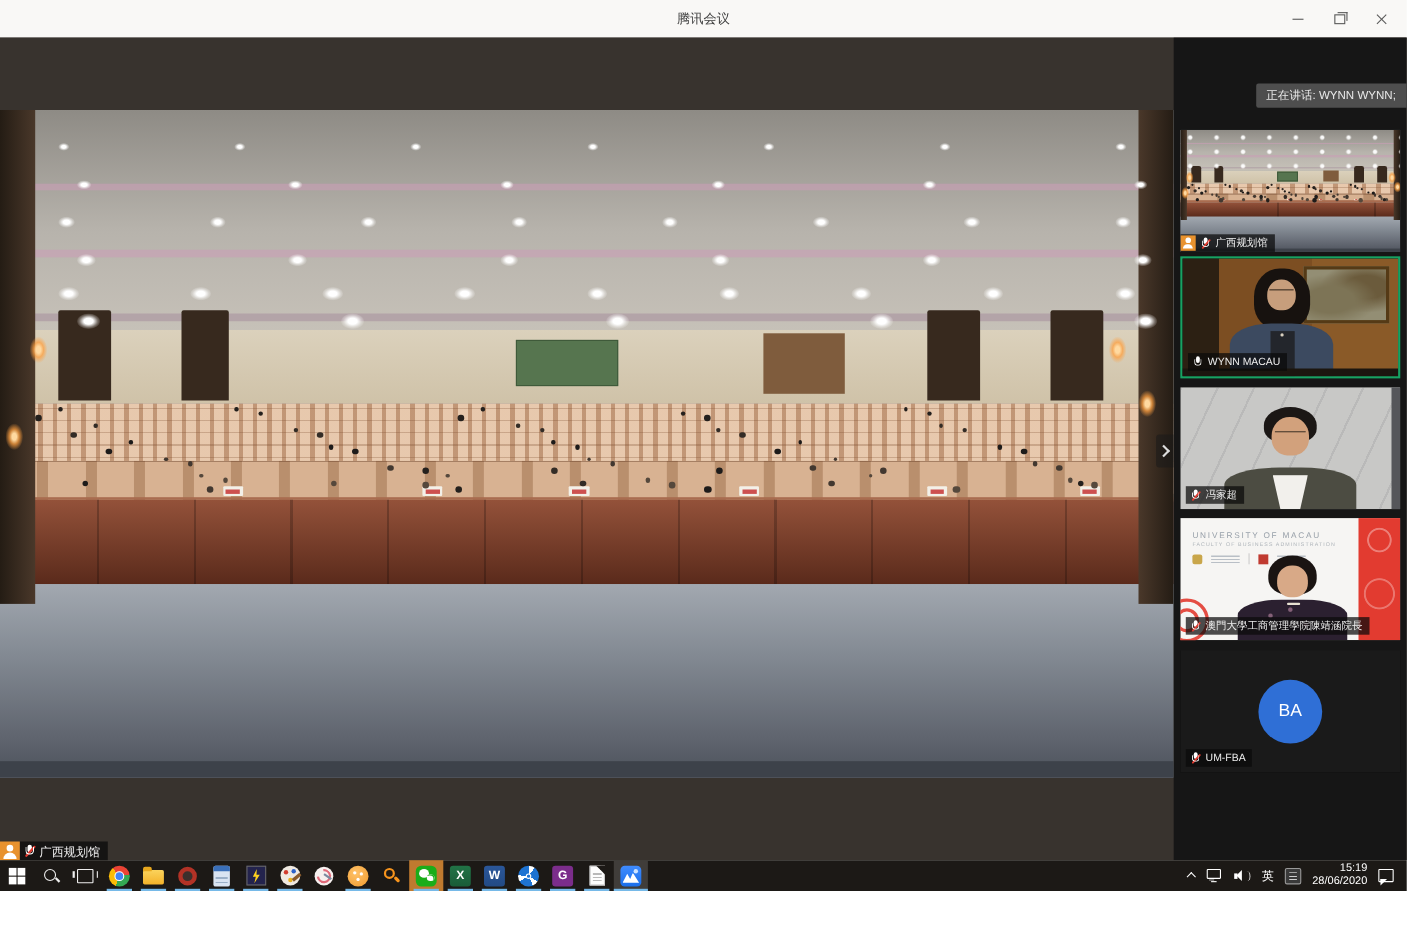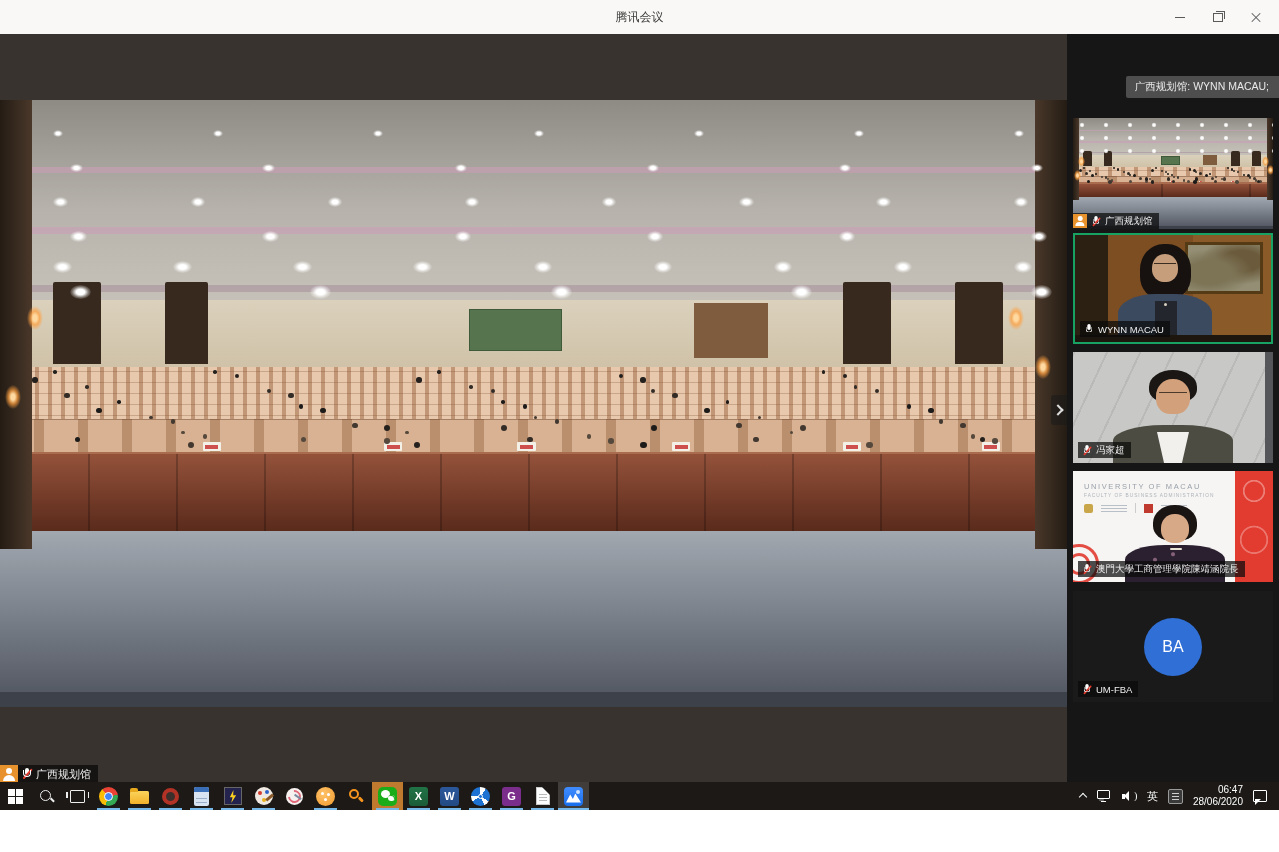--- a/index.html
+++ b/index.html
@@ -367,21 +367,21 @@
           <span>广西规划馆</span>
         </span>
       </div>
 
       <div class="sidebar-toggle">
         <span class="chev-right"></span>
       </div>
     </div>
 
     <div class="sidebar">
-      <div class="banner">广西规划馆: WYNN MACAU;</div>
+      <div class="banner">正在讲话: WYNN WYNN;</div>
       <div id="thumbs">
           <div class="thumb" style="top: 84px;">
             <div class="thumb-video">
               <div class="scene">
                 <div class="sc-ceiling"></div>
                 <div class="sc-band" style="top: 11%;"></div>
                 <div class="sc-band" style="top: 21%;"></div>
                 <div class="sc-band" style="top: 30.5%; background: rgba(160, 130, 150, 0.45);"></div>
                 <div class="sc-wall"></div>
                 <div class="sc-door" style="left: 5%; width: 4.5%;"></div>
@@ -619,21 +619,21 @@
       </div>
     <div class="tray">
       <span class="g g-chevup"></span>
       <span class="g g-net"></span>
       <span class="g g-vol">
           <span class="wave"></span>
         </span>
       <span class="g-lang">英</span>
       <span class="g g-ime"></span>
       <span class="clock">
-        <div>06:47</div>
+        <div>15:19</div>
         <div>28/06/2020</div>
       </span>
       <span class="g g-action"></span>
     </div>
   </div>
 
   <div class="below"></div>
 </div>
 
 </body></html>

